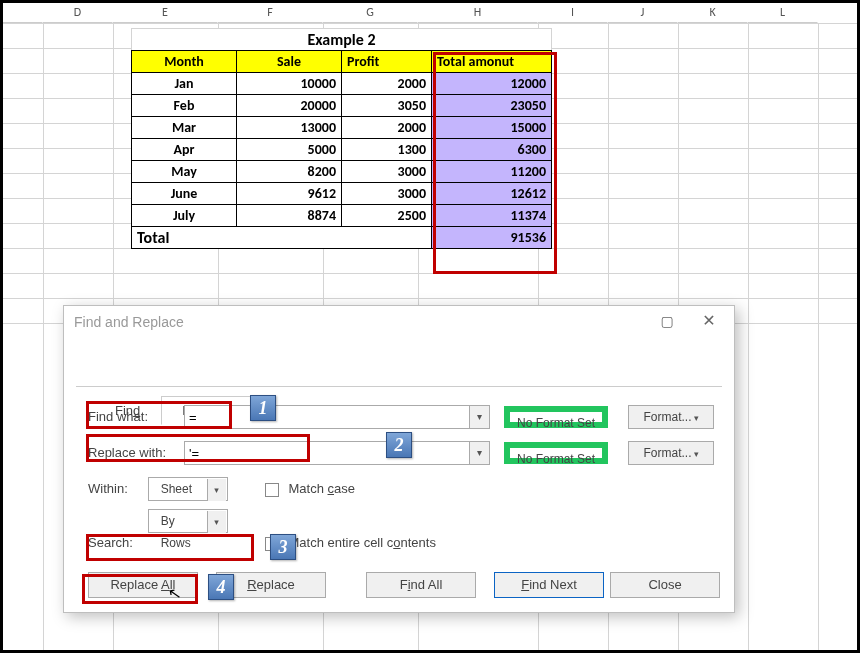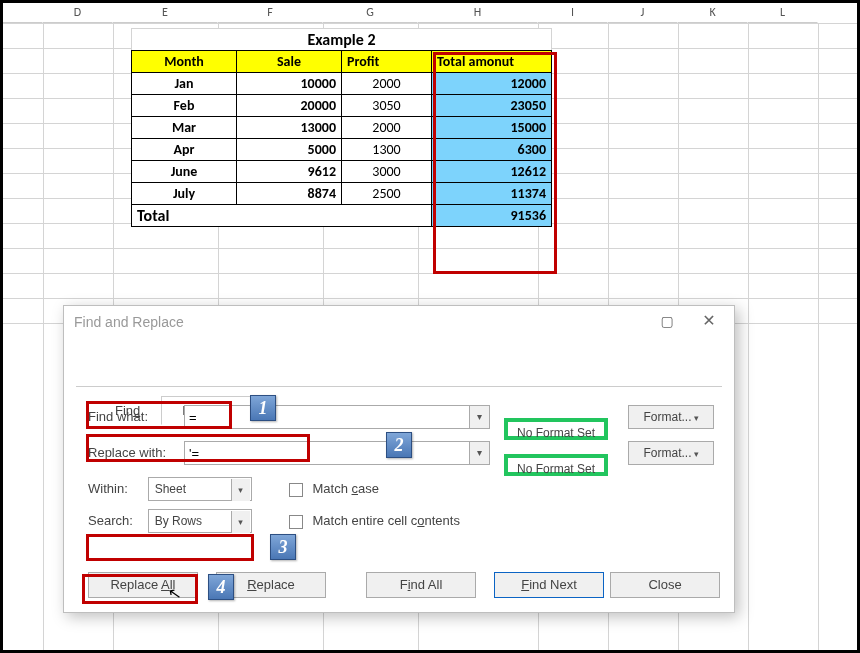--- a/index.html
+++ b/index.html
@@ -67,35 +67,35 @@
     text-align: center;
     font-weight: bold;
     font-size: 16px;
   }
   .header-row td {
     background: #ffff00;
     font-weight: bold;
   }
   .c-month { width: 105px; text-align: center; font-weight: bold; }
   .c-sale  { width: 105px; text-align: right; font-weight: bold; }
-  .c-profit{ width: 90px;  text-align: center; font-weight: normal; }
+  .c-profit{ width: 90px;  text-align: right; font-weight: bold; }
   .c-total { width: 120px; text-align: right; font-weight: bold; }
   .header-row .c-month,
   .header-row .c-sale { text-align: center; }
   .header-row .c-profit,
   .header-row .c-total { text-align: left; }
   .total-row td { text-align: left; font-weight: bold; font-size:16px; }
   .total-row .c-total { text-align: right; font-size:14px; }
 
   .sel-outline {
     position: absolute;
     border: 3px solid #c00000;
     pointer-events: none;
   }
-  .selected-cell { background: #7dd3fc; }
+  .selected-cell { background: #c4b5fd; }
 
   
   .dialog {
     position: absolute;
     left: 60px;
     top: 302px;
     width: 672px;
     height: 308px;
     background: #fff;
     border: 1px solid #bebebe;
@@ -162,23 +162,23 @@
     border:1px solid #aaa;
     border-left:none;
     background:#f0f0f0;
     text-align:center;
     line-height:22px;
     font-size:10px;
     color:#555;
   }
   .no-format {
     position:absolute;
-    top:13px;
+    top:1px;
     height:22px;
-    border:4px solid #22c55e;
+    border:6px solid #22c55e;
     background:#fff;
     font-size:12px;
     text-align:center;
     line-height:22px;
   }
   .format-btn {
     position:absolute;
     top:0;
     height:24px;
     border:1px solid #aaa;
@@ -186,25 +186,25 @@
     font-size:12px;
     text-align:center;
     line-height:22px;
     padding: 0 6px;
   }
   .format-btn::after { content: " ▾"; font-size:9px; color:#555;}
   .sel {
     display:inline-block;
     border:1px solid #aaa;
     height:24px;
-    padding:0 20px 0 6px;
+    padding:0 20px 0 12px;
     line-height:22px;
     position:relative;
     background:#fff;
-    width:104px;
+    width:80px;
     font-size:12px;
   }
   .sel::after{
     content:"▾"; position:absolute; right:1px; top:1px;
     width:18px; height:22px; background:#f0f0f0;
     border-left:1px solid #aaa; text-align:center; line-height:22px;
     font-size:9px; color:#555;
   }
   .chk {
     display:inline-block;
@@ -353,20 +353,26 @@
             <td class="c-profit">2000</td>
             <td class="c-total selected-cell">15000</td>
           </tr>
           <tr>
             <td class="c-month">Apr</td>
             <td class="c-sale">5000</td>
             <td class="c-profit">1300</td>
             <td class="c-total selected-cell">6300</td>
           </tr>
           <tr>
+            <td class="c-month">May</td>
+            <td class="c-sale">8200</td>
+            <td class="c-profit">3000</td>
+            <td class="c-total selected-cell">11200</td>
+          </tr>
+          <tr>
             <td class="c-month">June</td>
             <td class="c-sale">9612</td>
             <td class="c-profit">3000</td>
             <td class="c-total selected-cell">12612</td>
           </tr>
           <tr>
             <td class="c-month">July</td>
             <td class="c-sale">8874</td>
             <td class="c-profit">2500</td>
             <td class="c-total selected-cell">11374</td>

